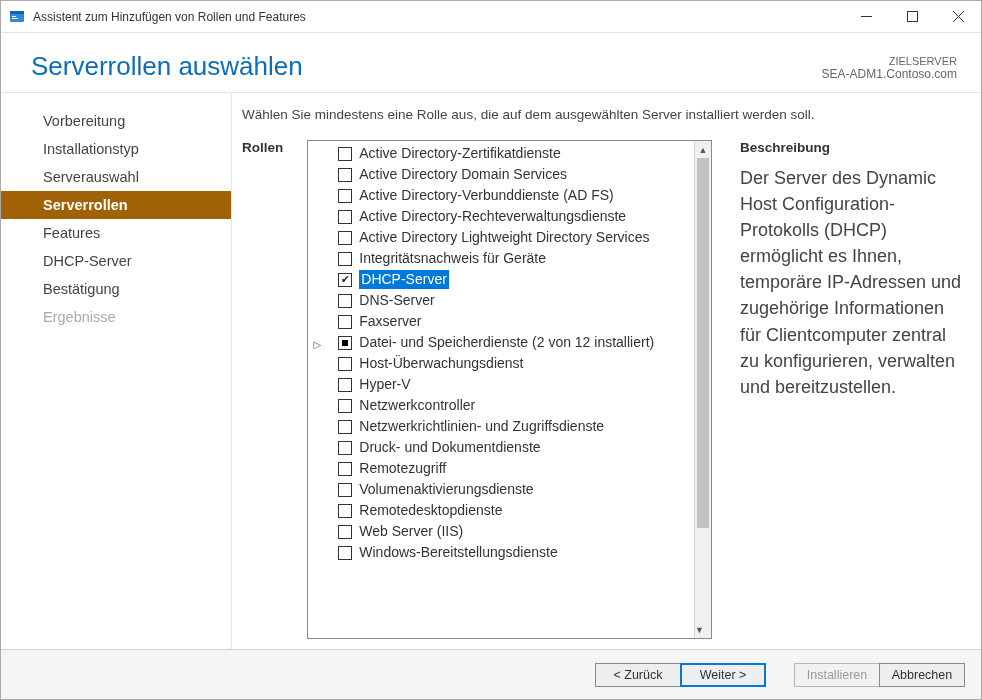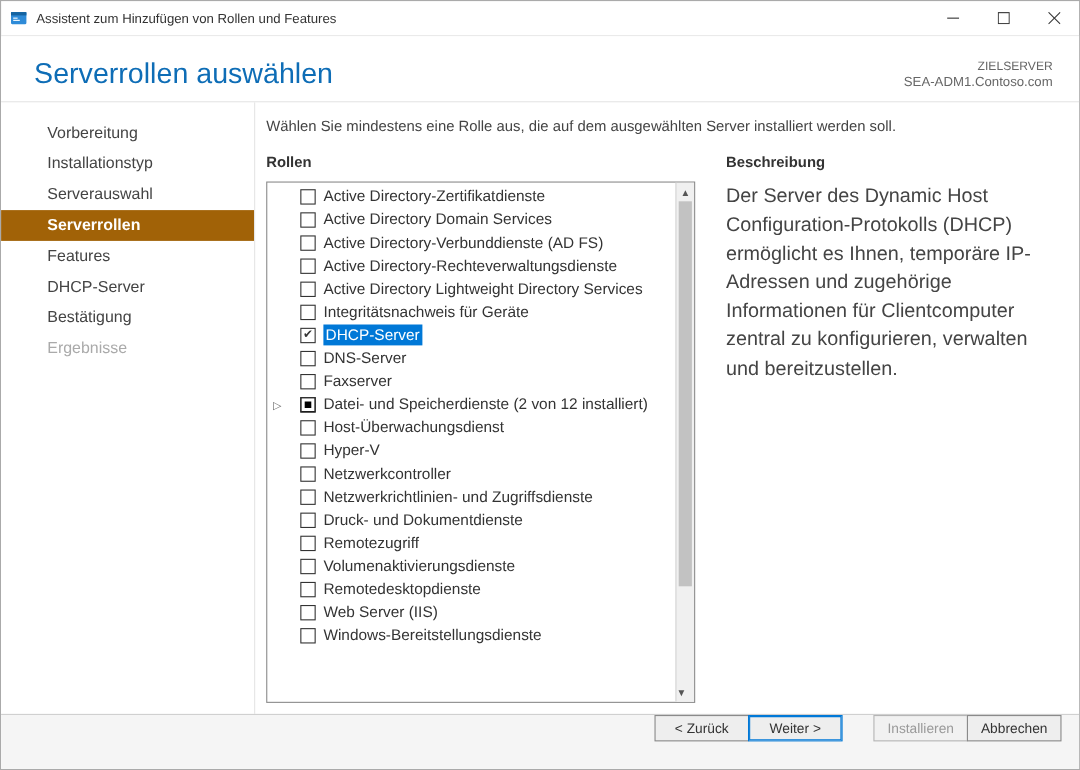--- a/index.html
+++ b/index.html
@@ -25,41 +25,41 @@
   .sidebar { width: 230px; padding: 14px 0 0 0; }
   .nav-item { padding: 6px 10px 6px 42px; font-size: 14.5px; color:#444; cursor:pointer; }
   .nav-item.active { background:#a16207; color:#fff;font-weight:bold; }
   .nav-item.disabled { color:#aaa; }
 
   .main-panel { flex:1; display:flex; flex-direction:column; padding: 14px 18px 10px 10px; min-height:0; border-left: 1px solid #e5e5e5; }
   .instruction { font-size: 13.5px; color:#444; margin-bottom: 18px; }
 
   .panel-row { flex:1; display:flex; gap: 28px; min-height:0; }
 
-  .roles-col { width: 390px; display:flex; flex-direction:column; min-height:0; }
+  .roles-col { width: 470px; display:flex; flex-direction:row; min-height:0; }
   .section-label { font-weight: 600; color:#333; font-size: 13.5px; margin-bottom:10px; }
-  .listbox-wrap { flex:1; border:1px solid #8a8a8a; position:relative; min-height:0; overflow:hidden; }
+  .listbox-wrap { flex:1; border:1px solid #8a8a8a; position:relative; min-height:0; overflow:hidden;margin-left:24px; }
   .listbox { position:absolute; top:2px; bottom:2px; left:2px; right:18px; overflow:auto; }
   .listbox ul { list-style:none; }
   .role-item { display:flex; align-items:center; padding:1px 4px 1px 28px; font-size:14px; color:#333; line-height:19px; position:relative; }
   .role-item .expand { position:absolute; left:0; top:3px; width:14px; text-align:center; color:#666; font-size:10px; }
   .check { width:14px; height:14px; border:1px solid #333; margin-right:7px; display:inline-flex; align-items:center; justify-content:center; flex-shrink:0; font-size:11px; }
   .check.checked::after { content:"✔"; line-height:1; }
   .check.indet { background:#000; box-shadow: inset 0 0 0 3px #fff; }
   .role-item.selected .label-text { background:#0078d7; color:#fff; padding:0 2px; }
   .scrollbar { position:absolute; right:0; top:0; bottom:0; width:17px; background:#f0f0f0; border-left:1px solid #d4d4d4; }
   .sb-btn { height:17px; display:flex; align-items:center;justify-content:center; color:#555; font-size:9px;}
   .sb-track{position:absolute; top:17px; bottom:17px; left:0; right:0;}
   .sb-thumb{position:absolute; left:2px; right:2px; top:0; height:80%; background:#c2c2c2;}
   .sb-bottom{position:absolute; bottom:0;}
 
   .desc-col { flex:1; display:flex; flex-direction:column; min-height:0; }
   .desc-text { font-size:18px; color:#444; line-height:1.45; }
 
-  .footer { height:50px; border-top:1px solid #d0d0d0; background:#f5f5f5; display:flex; justify-content:flex-end; padding:0 16px; gap:0; }
+  .footer { height:50px; border-top:1px solid #d0d0d0; background:#f5f5f5; display:flex; align-items:center; justify-content:flex-end; padding:0 16px; gap:0; }
   .footer-left-group { display:flex; }
   .footer-right-group { display:flex; margin-left:28px; }
   .btn { height:24px; min-width:86px; border:1px solid #8a8a8a; background:#eee; font-size:12.5px; color:#333; padding:0 10px; }
   .btn + .btn { margin-left:-1px; }
   .btn.primary { border-color:#0078d7; box-shadow: inset 0 0 0 1px #0078d7; position:relative; z-index:1; }
   .btn.disabled { color:#9a9a9a; border-color:#b5b5b5; background:#f1f1f1; }
 </style>
 </head>
 <body>
 

